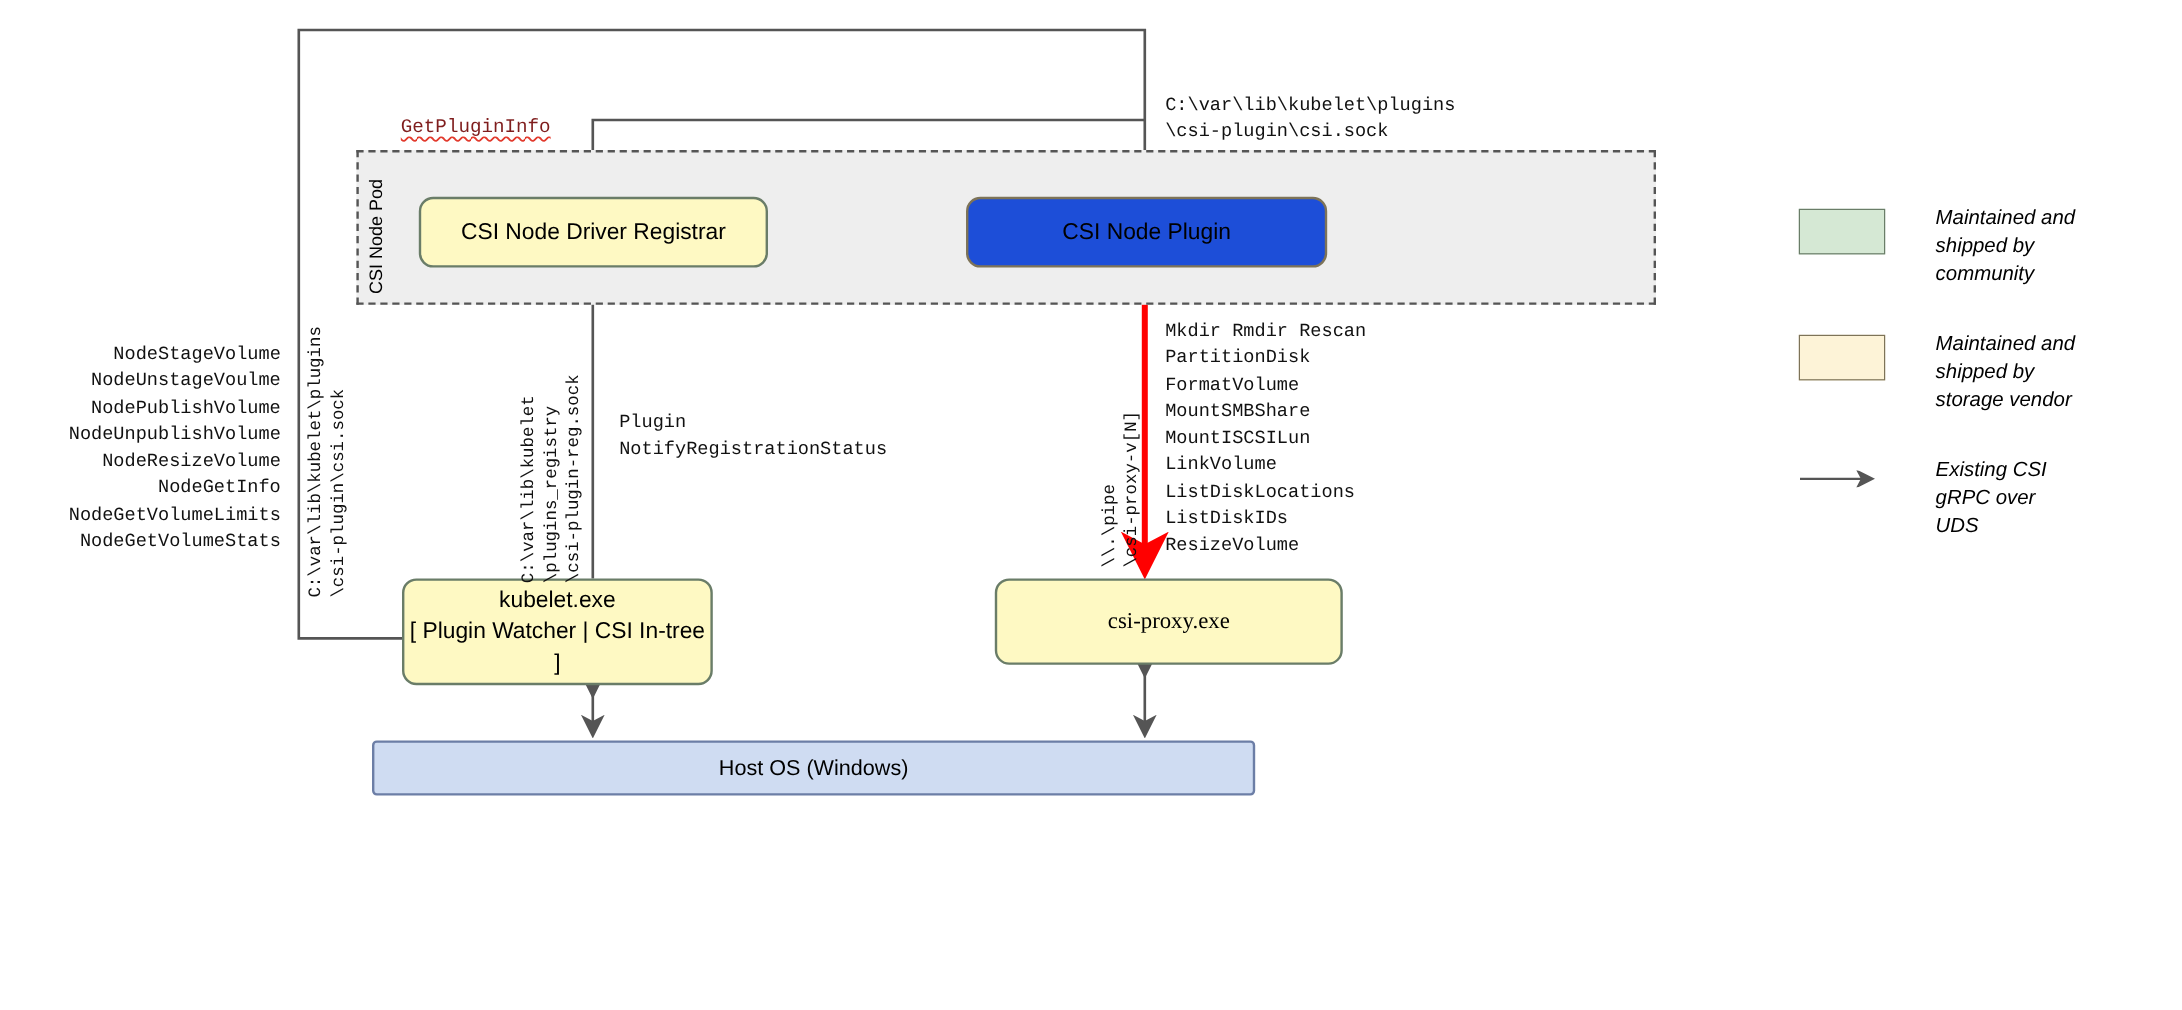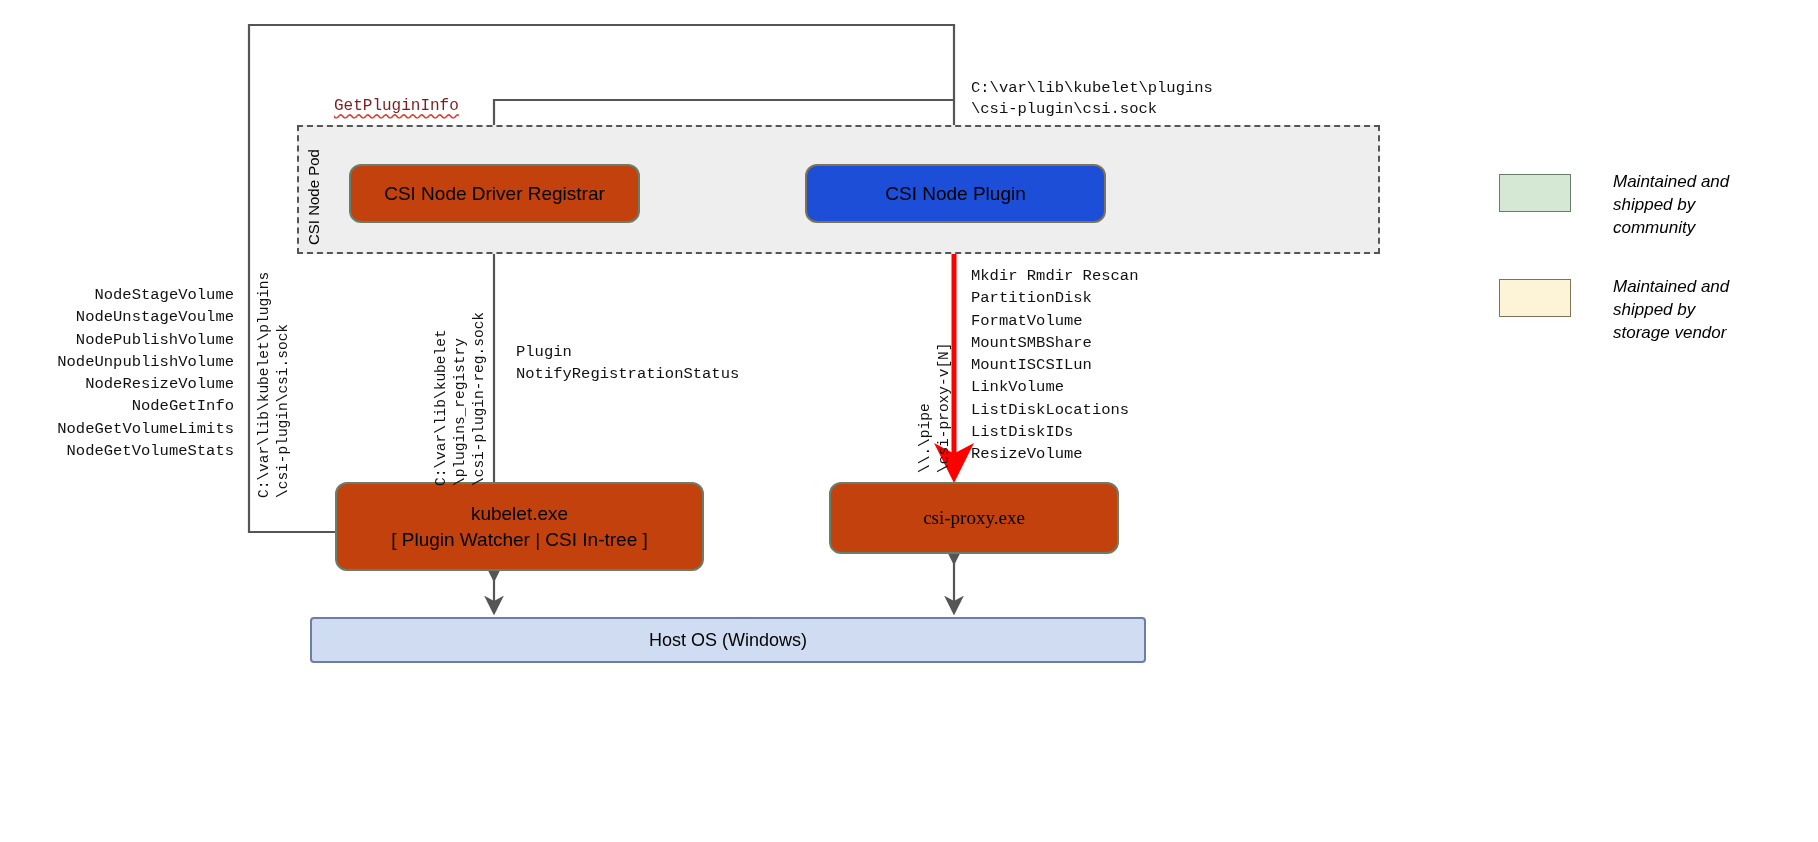--- a/index.html
+++ b/index.html
@@ -21,29 +21,29 @@
     font-size:15px;line-height:22px;color:#000;
     display:flex;align-items:center;justify-content:center;
   }
 
   
   .node-box{
     border:2px solid #666;border-radius:12px;
     display:flex;flex-direction:column;align-items:center;justify-content:center;
     font-size:19px;color:#000;text-align:center;line-height:26px;box-sizing:border-box;
   }
-  .green{background:#c2410c;border-color:#6a7d68;}
+  .green{background:#fef9c3;border-color:#6a7d68;}
   .yellow{background:#1d4ed8;border-color:#7d7358;}
   .blue{background:#cfdcf2;border-color:#6c7ea6;}
 
   #csi-node-driver-registrar{left:349px;top:164px;width:291px;height:59px;}
   #csi-node-plugin{left:805px;top:164px;width:301px;height:59px;}
-  #kubelet-exe{left:335px;top:482px;width:369px;height:89px;}
+  #kubelet-exe{left:335px;top:482px;width:259px;height:89px;}
   #csi-proxy-exe{left:829px;top:482px;width:290px;height:72px;font-family:Liberation Serif, serif;}
-  #host-os{left:310px;top:617px;width:836px;height:46px;border-radius:4px;font-size:18px;}
+  #host-os{left:310px;top:617px;width:736px;height:46px;border-radius:4px;font-size:18px;}
 
   
   .code-block{font-size:15.5px;line-height:22.3px;white-space:pre;color:#111;}
   #node-ops{left:18px;top:284px;width:216px;text-align:right;}
   #csi-proxy-ops{left:971px;top:265px;text-align:left;}
   #getinfo-ops{left:516px;top:341px;text-align:left;}
 
   #getplugininfo{
     left:334px;top:97px;font-size:16px;color:#7f1d1d;
     text-decoration:underline wavy #e23b2e;text-underline-offset:3px;
@@ -180,15 +180,30 @@
 community</div>
   </div>
 
   <div class="legend-row">
     <div class="legend-swatch yellow"></div>
     <div class="legend-text">Maintained and
 shipped by
 storage vendor</div>
   </div>
 
+  <div class="legend-row">
+    <div class="legend-arrowbox">
+      <svg width="72" height="14" viewBox="0 0 72 14">
+        <defs>
+          <marker id="lg-gray" markerWidth="9" markerHeight="9" refX="7" refY="4.5" orient="auto">
+            <path d="M0,0 L9,4.5 L0,9 L2.4,4.5 z" fill="#555"></path>
+          </marker>
+        </defs>
+        <line x1="1" y1="7" x2="60" y2="7" stroke="#555" stroke-width="1.8" marker-end="url(#lg-gray)"></line>
+      </svg>
+    </div>
+    <div class="legend-text">Existing CSI
+gRPC over
+UDS</div>
+  </div>
 
 
 </div>
 
 </body></html>

